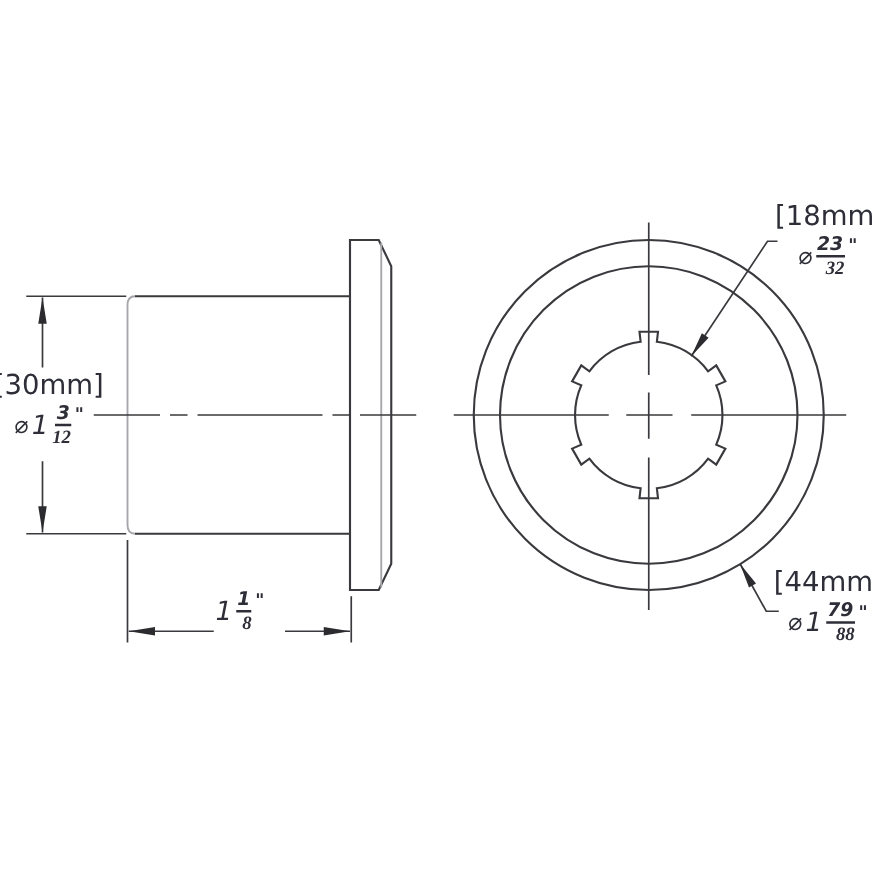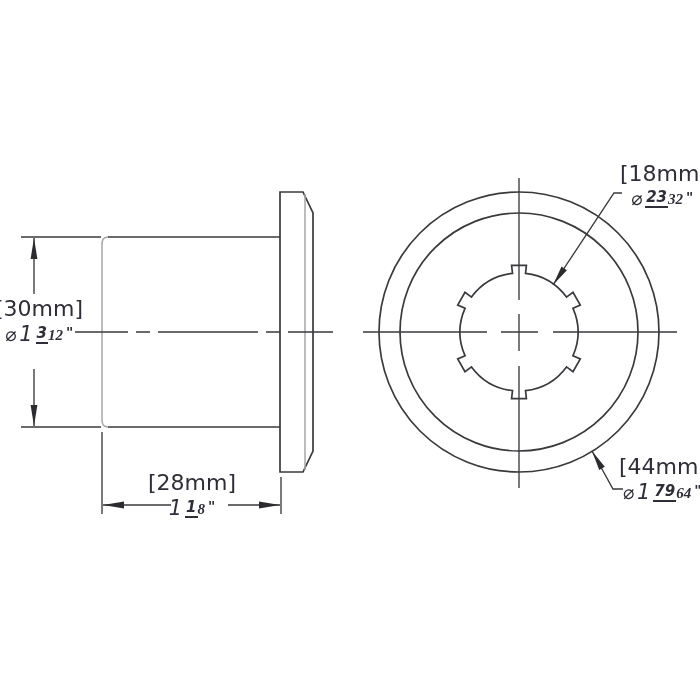--- a/index.html
+++ b/index.html
@@ -8,21 +8,21 @@
     font-family:"DejaVu Sans","Liberation Sans",sans-serif;
   }
   svg{position:absolute;left:0;top:0;}
   .lines path,.lines circle,.lines line,.lines polyline{fill:none;stroke:#3a3a3e;stroke-width:1.7;}
   .thin{stroke-width:1.35 !important;}
   .gray{stroke:#a6a6ab !important;stroke-width:1.5 !important;}
   .arrow{fill:#2c2c30;stroke:none !important;}
   .dim{position:absolute;color:#2e2e38;text-align:center;}
   .metric{font-size:22px;line-height:25px;white-space:nowrap;}
   .imperial{display:flex;align-items:center;justify-content:center;gap:3px;font-style:italic;font-size:21px;margin-top:1px;}
-  .frac{display:inline-flex;flex-direction:row;align-items:center;font-size:15px;line-height:16px;font-weight:bold;}
+  .frac{display:inline-flex;flex-direction:column;align-items:flex-end;font-size:15px;line-height:16px;font-weight:bold;}
   .frac .num{border-bottom:2px solid #2e2e38;padding:0 1px 1px 1px;}
   .frac .den{padding-top:1px;font-family:Liberation Serif, serif;}
   .whole{font-size:21px;}
   .dia{font-size:19px;}
   .inch{font-size:14px;align-self:flex-start;margin-top:2px;font-weight:bold;}
 </style>
 </head>
 <body>
 
 <div class="canvas">
@@ -75,21 +75,20 @@
         <span class="whole">1</span>
         <span class="frac">
           <span class="num">3</span>
           <span class="den">12</span>
         </span>
         <span class="inch">"</span>
     </div>
   </div>
 
   <div class="dim" style="left:137px;top:470px;width:110px;">
-    <div class="metric">[28mm]</div>
     <div class="imperial">
       <span class="whole">1</span>
         <span class="frac">
           <span class="num">1</span>
           <span class="den">8</span>
         </span>
         <span class="inch">"</span>
     </div>
   </div>
 
@@ -105,19 +104,19 @@
     </div>
   </div>
 
   <div class="dim" style="left:619px;top:454px;width:86px;">
     <div class="metric">[44mm]</div>
     <div class="imperial">
       <span class="dia">⌀</span>
         <span class="whole">1</span>
         <span class="frac">
           <span class="num">79</span>
-          <span class="den">64</span>
+          <span class="den">88</span>
         </span>
         <span class="inch">"</span>
     </div>
   </div>
 
 </div>
 
 </body></html>

